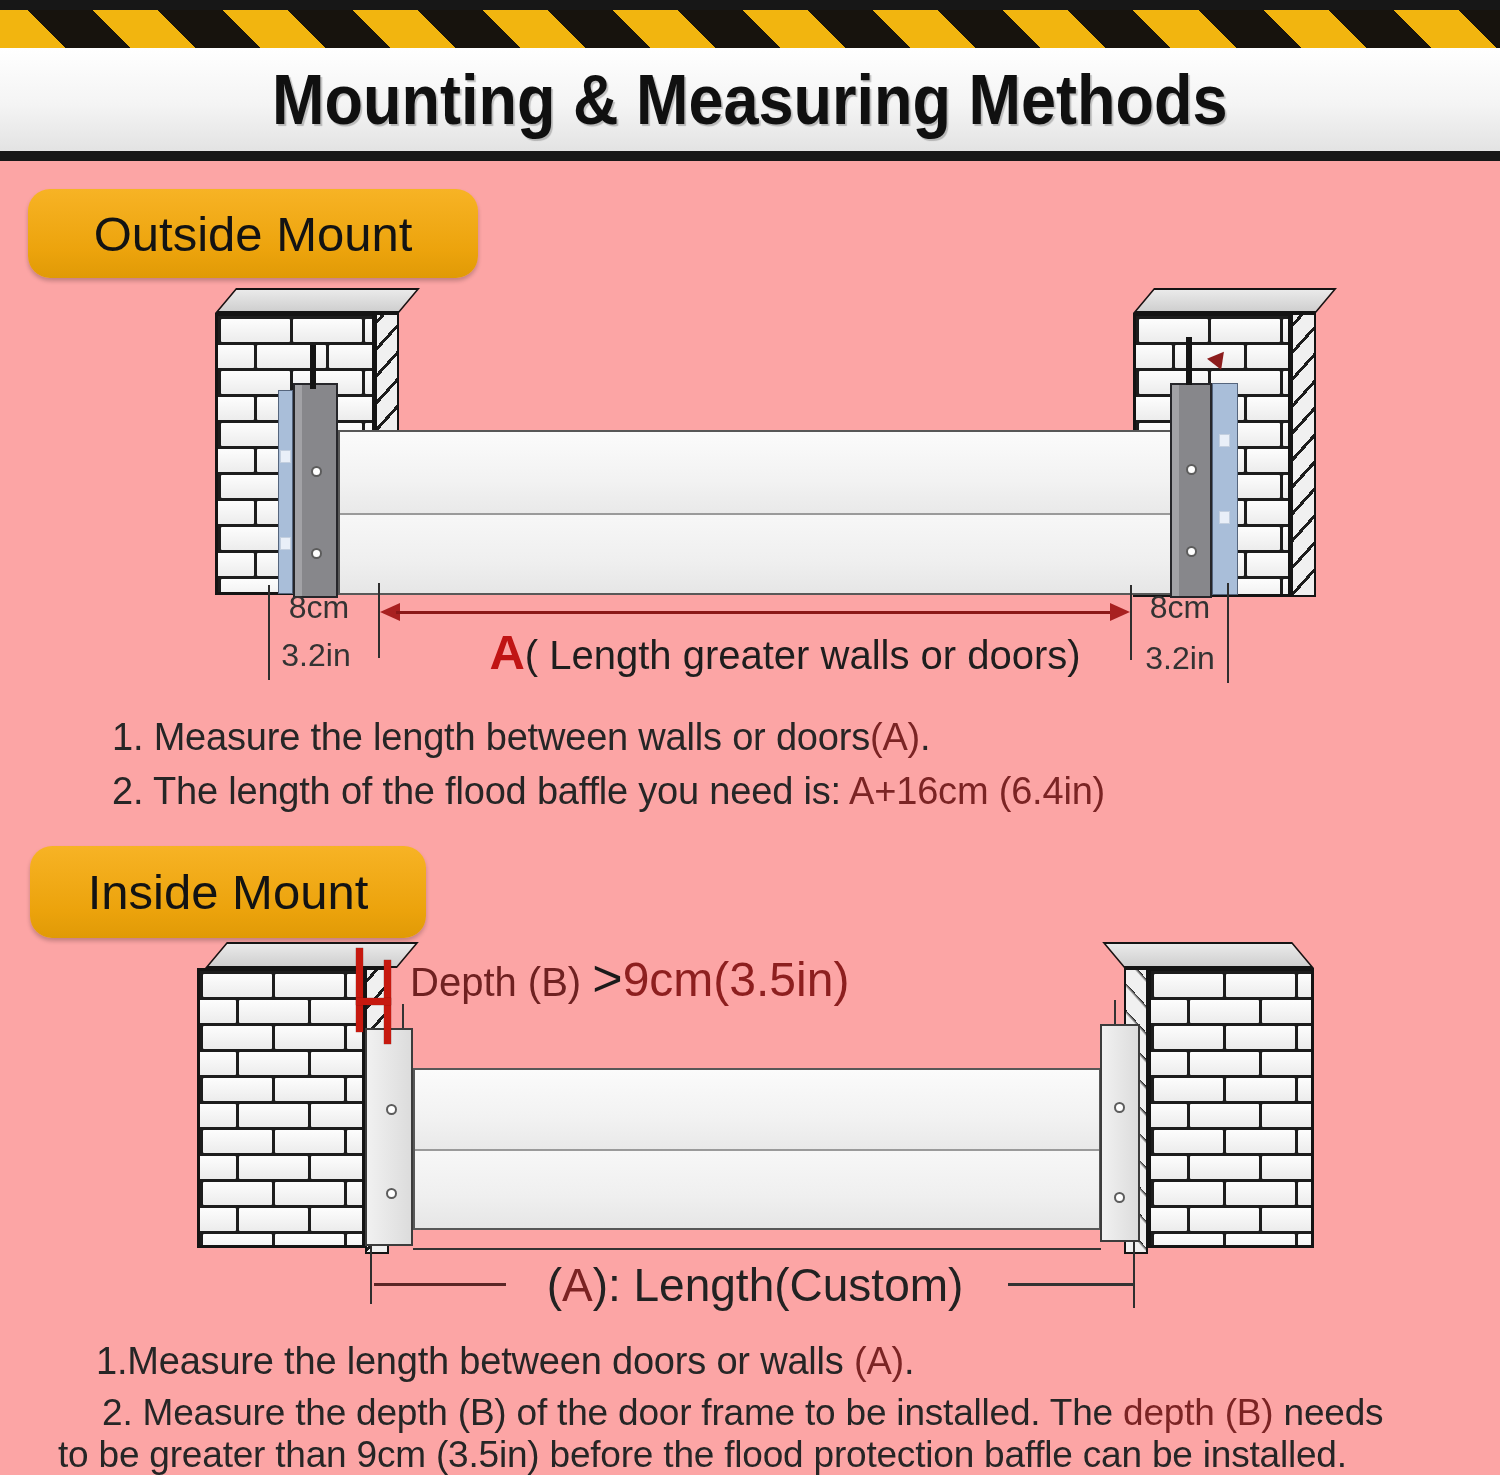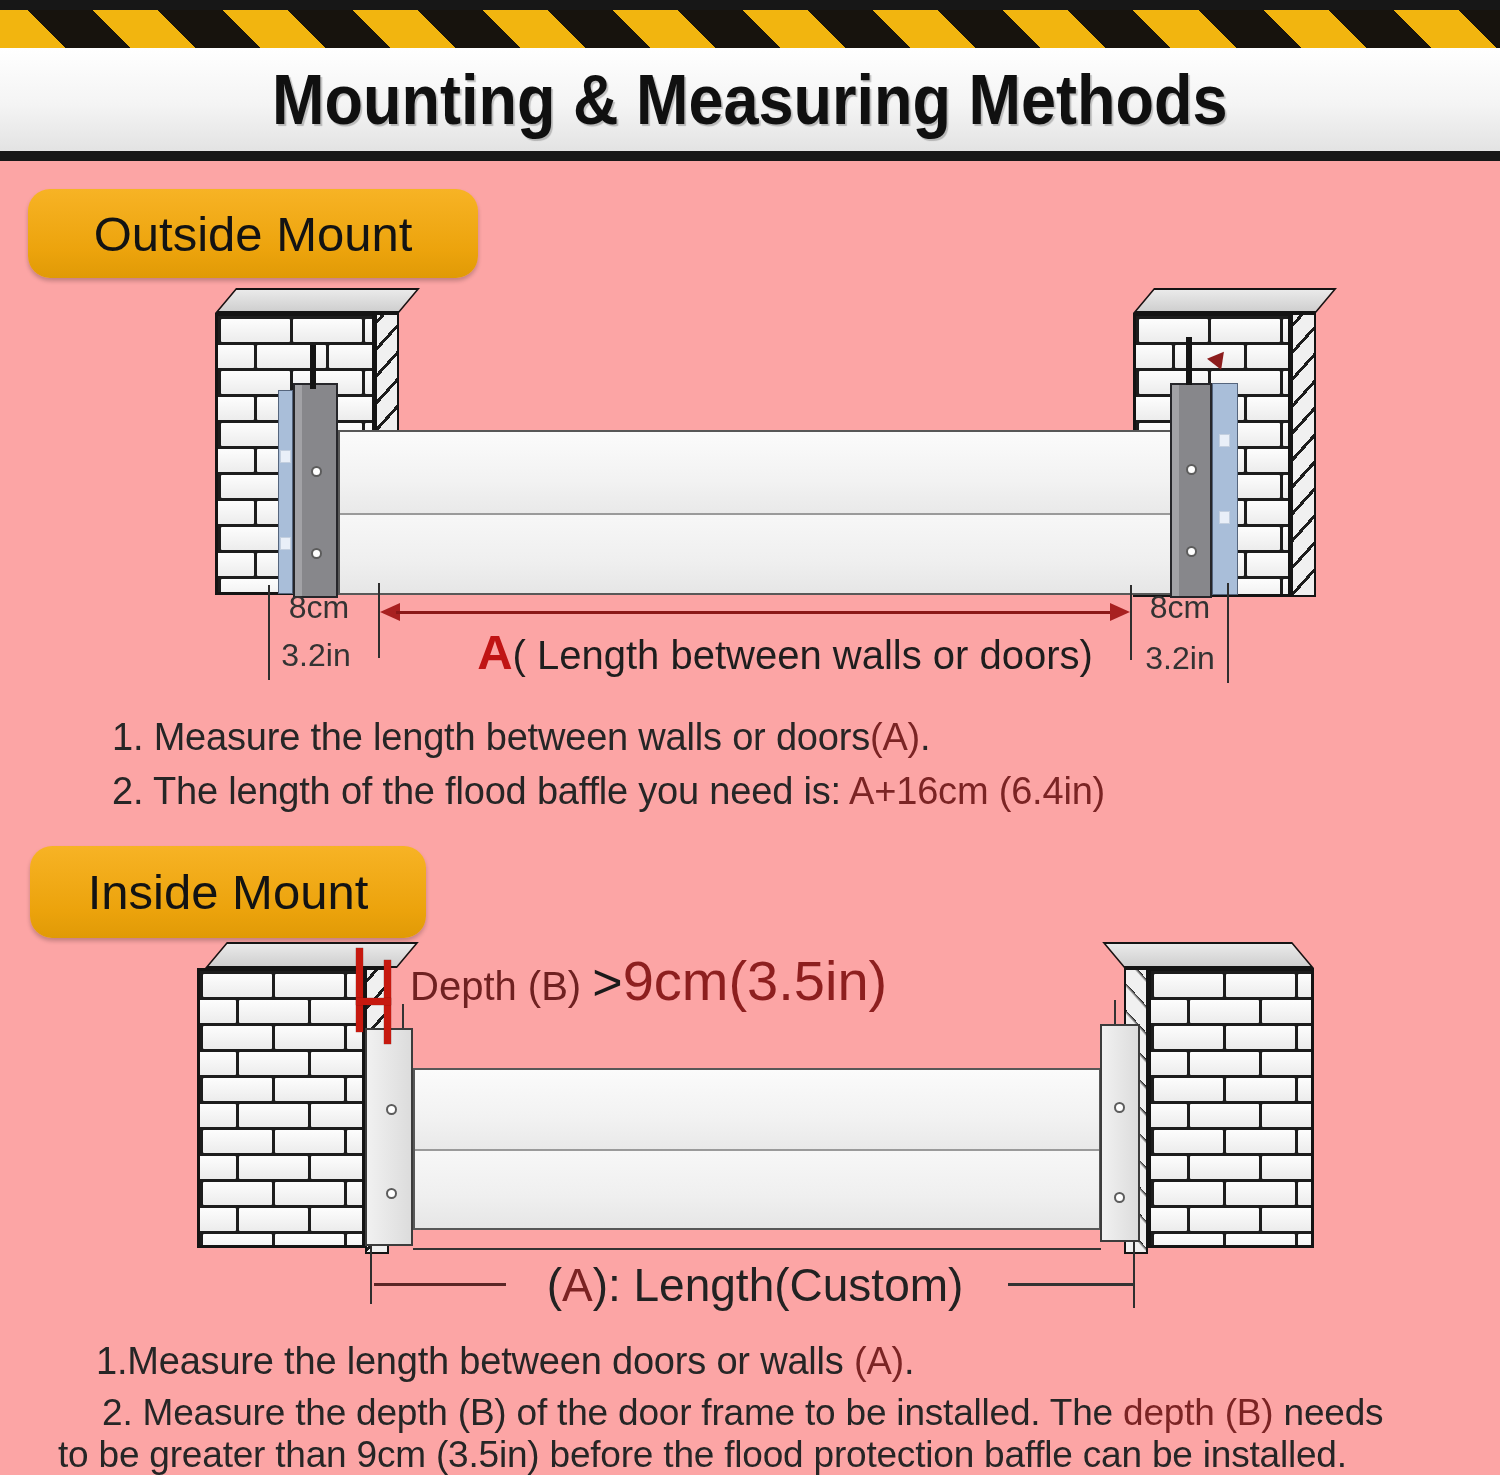--- a/index.html
+++ b/index.html
@@ -55,21 +55,21 @@
   .ah.r{border-left:20px solid #a82020;}
   .thinline{height:2px;background:#333;z-index:5;}
   .dimtext{font-size:32px;color:#333;text-align:center;white-space:nowrap;z-index:5;}
   .redtri{width:0;height:0;border-left:9px solid transparent;border-right:9px solid transparent;
           border-bottom:16px solid #8c1d1d;transform:rotate(38deg);z-index:5;}
   .redbar{background:#c6190f;z-index:5;box-shadow:0 0 1px #7a0f08;}
   .alabel{white-space:nowrap;text-align:center;z-index:5;font-size:40px;color:#1e1e1e;}
   .alabel .bigA{color:#c01414;font-weight:700;font-size:49px;}
   .depthlbl{white-space:nowrap;z-index:5;font-size:40px;color:#6f2121;}
   .depthlbl .gt{color:#1a1a1a;font-size:52px;font-weight:300;}
-  .depthlbl .val{color:#8d1f1f;font-size:56px;}
+  .depthlbl .val{color:#8d1f1f;font-size:48px;}
   .lenlbl{white-space:nowrap;text-align:center;z-index:5;font-size:46px;color:#222;}
   .lenlbl .mA{color:#7b2222;}
 
   
   .step{font-size:38px;color:#262626;white-space:nowrap;z-index:5;letter-spacing:-.2px;}
   .step .maroon{color:#7b2424;}
 </style>
 </head>
 <body>
 
@@ -236,21 +236,21 @@
   <div class="abs dimtext" style="left:262px;top:589px;width:114px;">8cm</div>
   <div class="abs dimtext" style="left:256px;top:637px;width:120px;">3.2in</div>
   <div class="abs dimtext" style="left:1130px;top:589px;width:100px;">8cm</div>
   <div class="abs dimtext" style="left:1128px;top:640px;width:104px;">3.2in</div>
 
   <div class="abs ah l" style="left:380px;top:603px;"></div>
   <div class="abs dimline" style="left:396px;top:611px;width:718px;"></div>
   <div class="abs ah r" style="left:1110px;top:603px;"></div>
 
   <div class="abs alabel" style="left:455px;top:624px;width:660px;">
-    <span class="bigA">A</span><span>( Length between walls or doors)</span>
+    <span class="bigA">A</span><span>( Length greater walls or doors)</span>
   </div>
 
   <div class="abs step" style="left:112px;top:716px;">
     <span>1. Measure the length between walls or doors</span><span class="maroon">(A)</span><span>.</span>
   </div>
   <div class="abs step" style="left:112px;top:770px;">
     <span>2. The length of the flood baffle you need is: </span><span class="maroon">A+16cm (6.4in)</span>
   </div>
 
   <div class="abs badge" style="left:30px;top:846px;width:396px;height:92px;">

